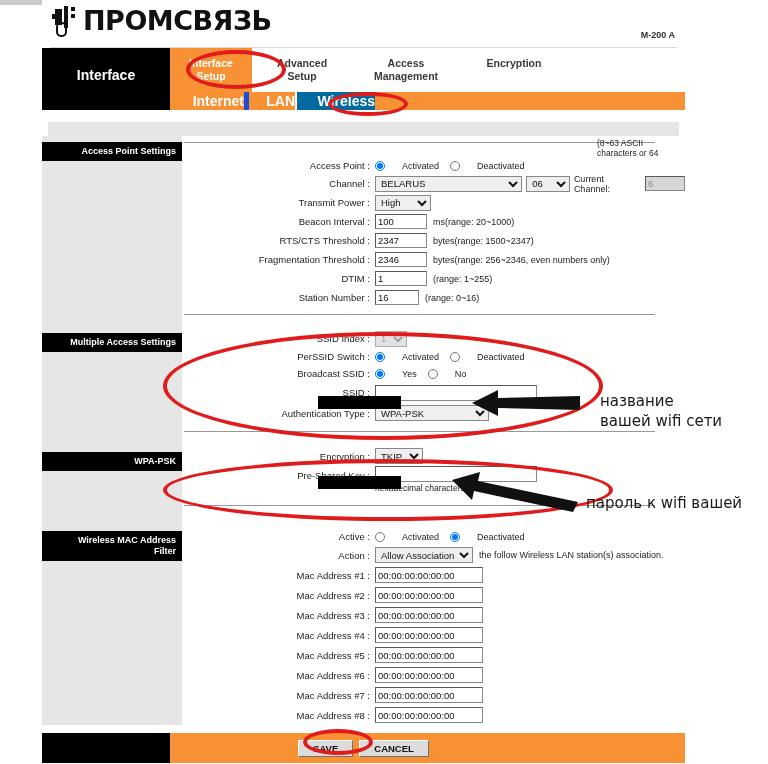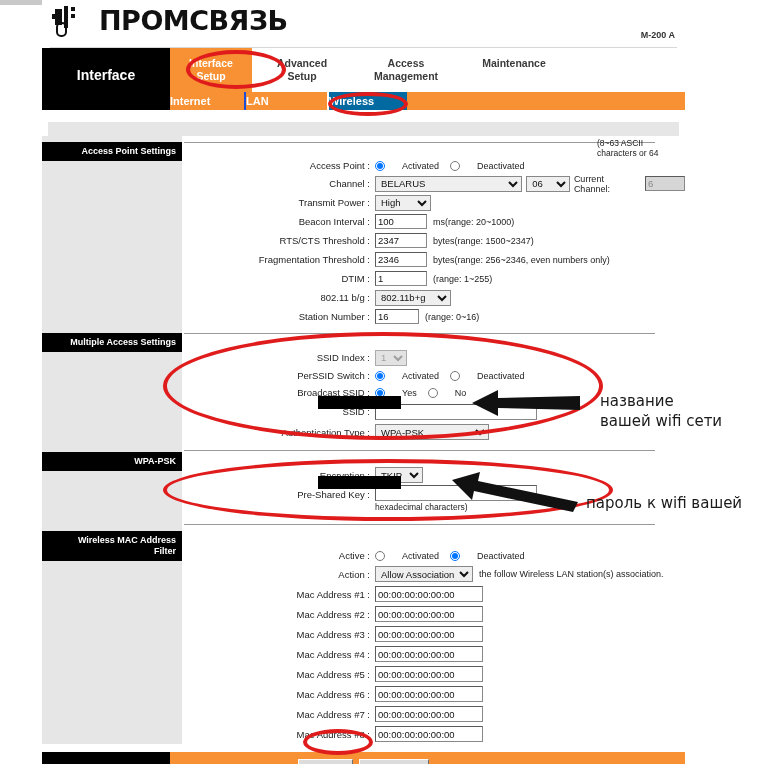--- a/index.html
+++ b/index.html
@@ -48,21 +48,21 @@
     position: relative;
     height: 48px;
     background: #ffffff;
   }
   .logo {
     position: absolute;
     left: 10px;
     top: 5px;
     display: flex;
     align-items: center;
-    gap: 21px;
+    gap: 5px;
   }
   .logo-mark {
     position: relative;
     width: 26px;
     height: 30px;
   }
   .logo-mark .bar {
     position: absolute;
     background: #111;
   }
@@ -146,30 +146,30 @@
   
   .nav-sub {
     position: relative;
     height: 18px;
     background: #F79133;
     display: flex;
     align-items: center;
   }
   .nav-sub-spacer { width: 128px; height: 100%; background: #000; }
   .subtab {
-    font-size: 11px;
+    font-size: 14px;
     font-weight: bold;
     color: #ffffff;
-    text-align: left;
+    text-align: right;
     line-height: 18px;
     height: 100%;
     box-sizing: border-box;
   }
   .subtab.s-int { width: 74px; }
-  .subtab.s-lan { width: 83px; border-left: 2px solid #1d4ed8; }
+  .subtab.s-lan { width: 51px; border-left: 5px solid #1d4ed8; }
   .subtab.s-wls { width: 80px; border-left: 2px solid #fff; }
   .subtab.active { background: #0369a1; color: #ffffff; }
 
   .nav-gap {
     height: 12px;
     background: #ffffff;
   }
   .content-topbar {
     height: 14px;
     background: #e6e6e6;
@@ -353,21 +353,21 @@
         <span>Setup</span>
       </div>
       <div class="nav-tab t-adv">
         <span>Advanced</span><br>
         <span>Setup</span>
       </div>
       <div class="nav-tab t-acc">
         <span>Access</span><br>
         <span>Management</span>
       </div>
-      <div class="nav-tab t-mnt">Maintenance</div>
+      <div class="nav-tab t-mnt">Encryption</div>
     </div>
 
     <div class="nav-sub">
       <div class="nav-sub-spacer"></div>
       <div class="subtab s-int">Internet</div>
       <div class="subtab s-lan">LAN</div>
       <div class="subtab s-wls active">Wireless</div>
     </div>
 
     <div class="nav-gap"></div>
@@ -454,28 +454,20 @@
         </div>
 
         <div class="row" style="height:19px">
           <div class="lbl">DTIM :</div>
           <div class="fld">
             <input class="tbox" style="width: 52px;" value="1">
             <span class="hint">(range: 1~255)</span>
           </div>
         </div>
 
-        <div class="row" style="height:19px">
-          <div class="lbl">802.11 b/g :</div>
-          <div class="fld">
-            <select class="sel" style="width:76px">
-              <option>802.11b+g</option>
-            </select>
-          </div>
-        </div>
 
         <div class="row" style="height:19px">
           <div class="lbl">Station Number :</div>
           <div class="fld">
             <input class="tbox" style="width: 44px;" value="16">
             <span class="hint">(range: 0~16)</span>
           </div>
         </div>
 
         <div style="height:7px"></div>

